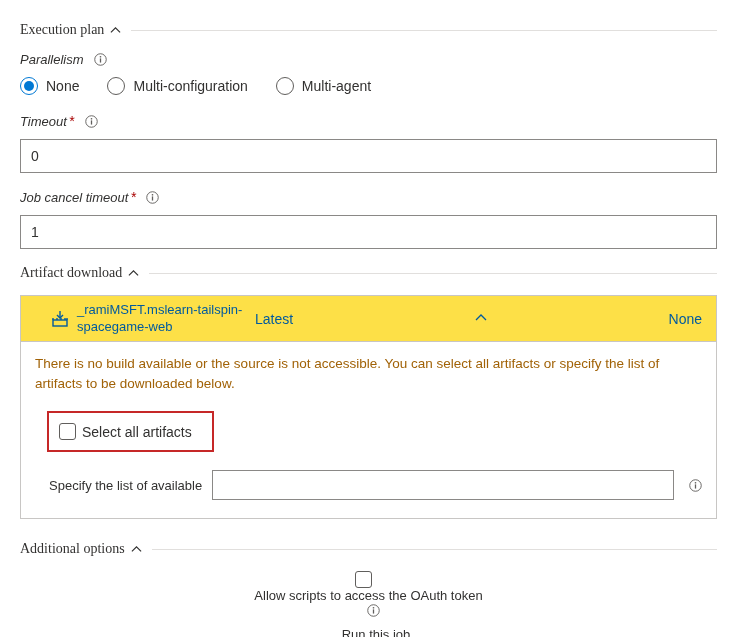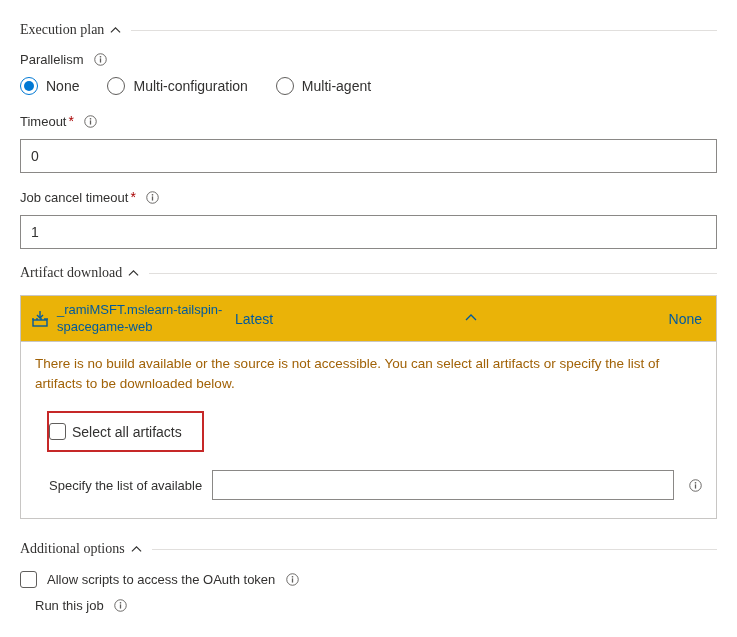--- a/index.html
+++ b/index.html
@@ -32,20 +32,21 @@
   .section-header .rule {
     flex: 1;
     height: 1px;
     background: #e1dfdd;
     margin-left: 10px;
   }
   .field-row {
     display: flex;
     align-items: center;
     margin-bottom: 10px;
+    font-style: italic;
   }
   .field-label {
     font-size: 13px;
     color: #323130;
   }
   .req { color: #a80000; margin-left: 2px; }
   .info-icon {
     display: inline-flex;
     align-items: center;
     justify-content: center;
@@ -88,25 +89,26 @@
     outline: none;
     background: #fff;
     font-family: inherit;
   }
   .input-block { margin-bottom: 16px; }
   
   .artifact-panel {
     border: 1px solid #c8c6c4;
   }
   .artifact-header {
-    background: #eab308;
+    background: #fde047;
     border-bottom: 1px solid #c8c6c4;
     display: flex;
     align-items: center;
     height: 46px;
+    padding-left: 20px;
   }
   .art-icon {
     width: 18px; height: 18px;
     margin: 0 8px 0 10px;
     flex: 0 0 auto;
     display:flex;align-items:center;justify-content:center;
   }
   .art-name {
     width: 178px;
     font-size: 13px;
@@ -135,21 +137,21 @@
   .msg {
     font-size: 13.5px;
     color: #a16207;
     line-height: 1.45;
     margin-bottom: 18px;
   }
   .highlight-box {
     border: 2px solid #c62828;
     display: inline-flex;
     align-items: center;
-    padding: 10px 20px 10px 0;
+    padding: 10px 20px 10px 10px;
     margin: 0 0 18px 12px;
   }
   .checkbox {
     width: 17px; height: 17px;
     border: 1px solid #605e5c;
     border-radius: 3px;
     margin-right: 6px;
     background: #fff;
     cursor: pointer;
     display:inline-flex;align-items:center;justify-content:center;
@@ -167,20 +169,21 @@
     background: #fff;
     outline: none;
     padding: 0 8px;
     font-family: inherit;
     font-size: 14px;
   }
   .addl-row {
     display: flex;
     align-items: center;
     margin: 0 0 10px 0;
+    flex-direction: column;
   }
 </style>
 </head>
 <body>
 
 <div class="section-header">
   <span class="title">Execution plan</span>
   <span class="chev">
     <svg width="11" height="11" viewBox="0 0 12 12">
         <path d="M1 8 L6 3 L11 8" stroke="#323130" stroke-width="1.3" fill="none"></path>

